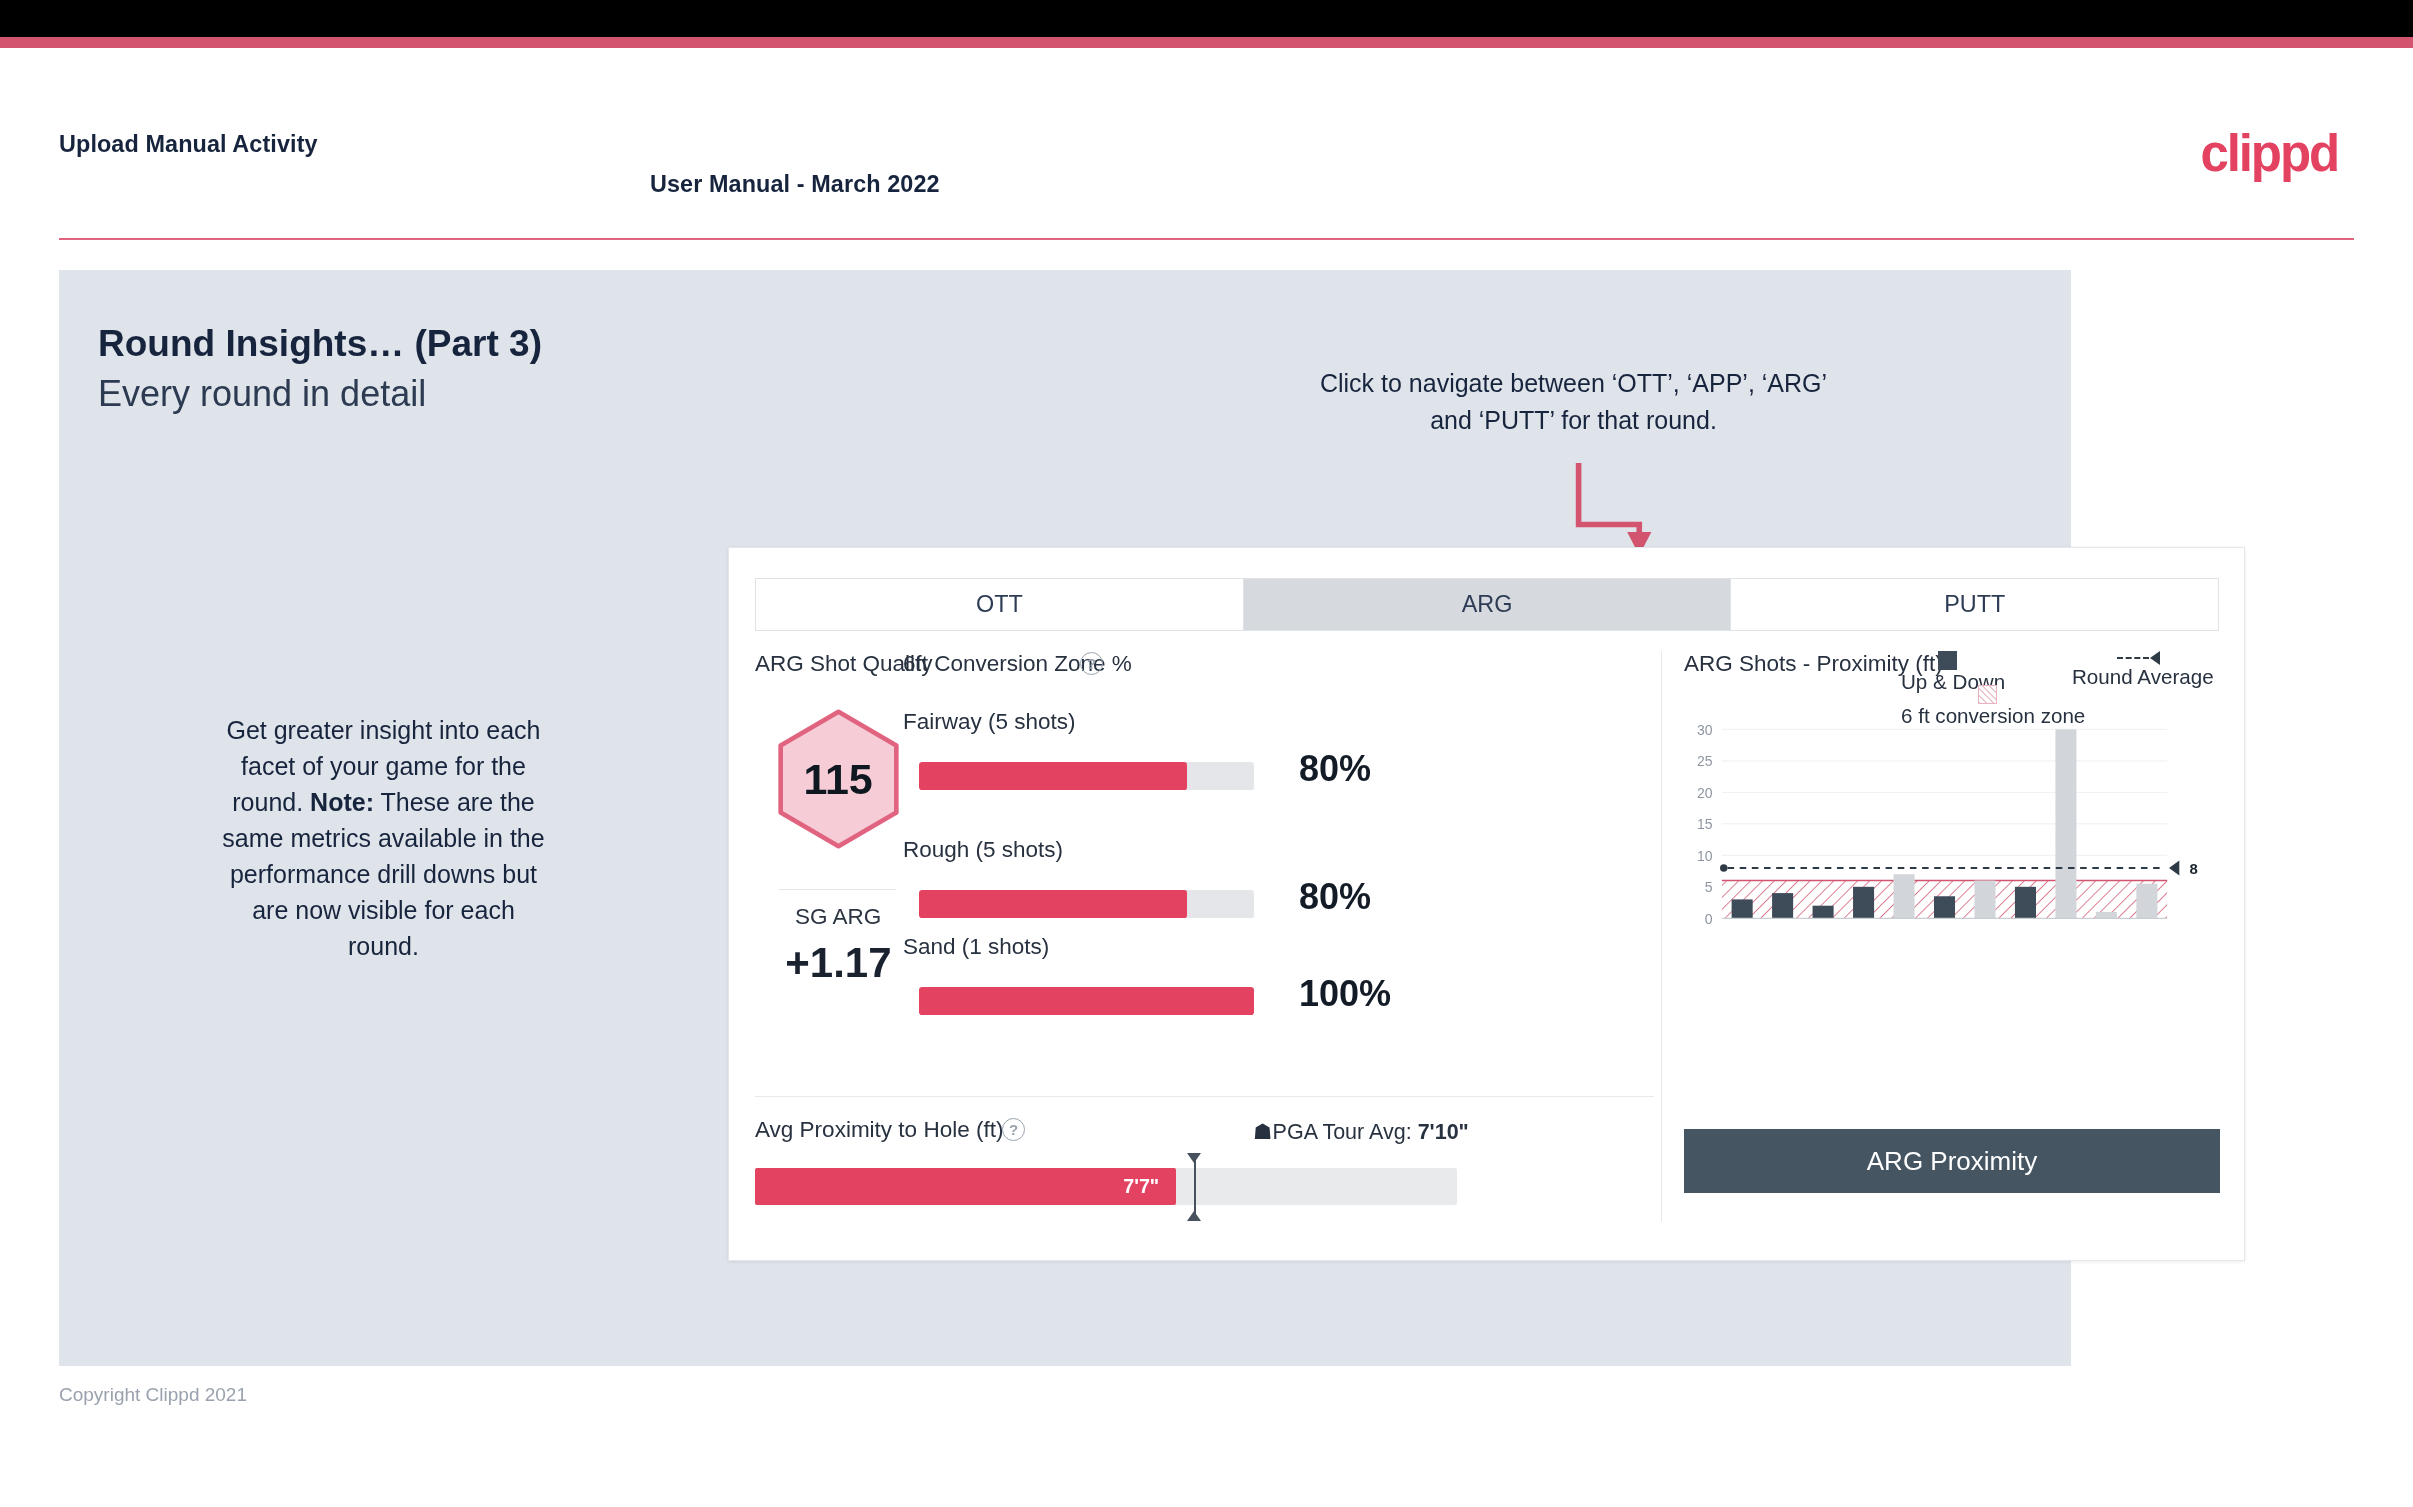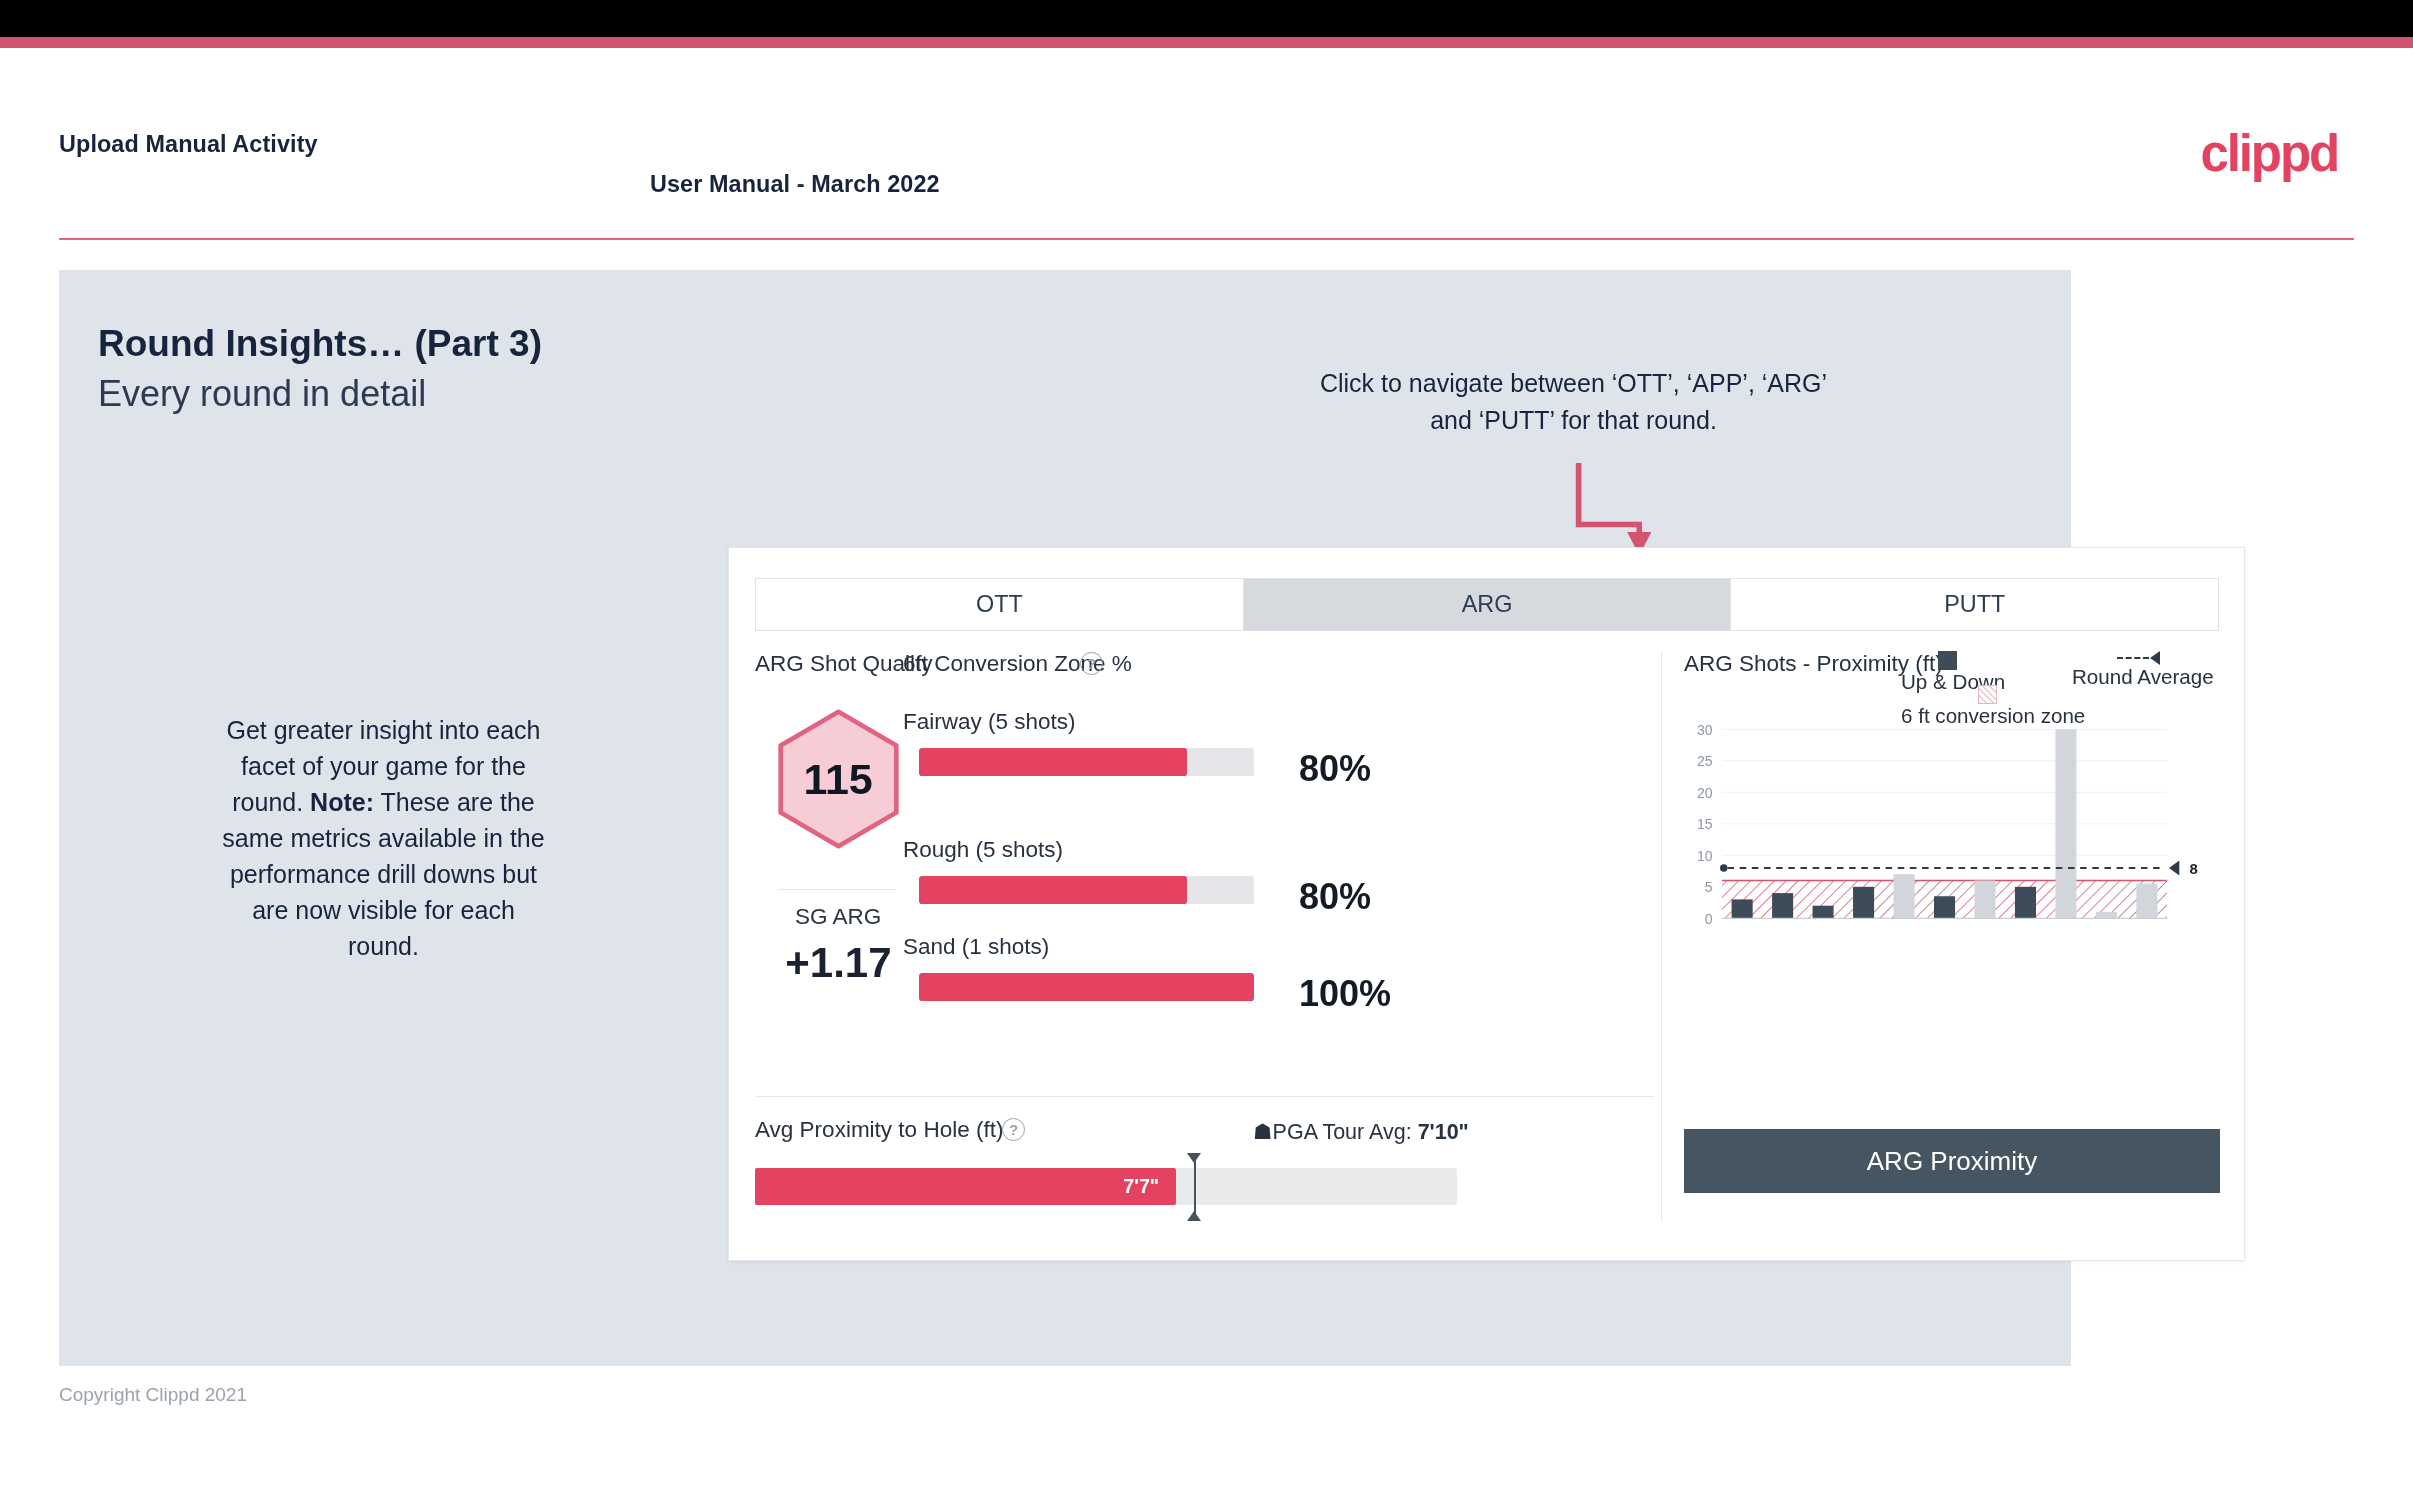--- a/index.html
+++ b/index.html
@@ -124,21 +124,21 @@
     position: absolute; left: 20.6px; top: 253px; width: 125px; text-align: center;
     font-size: 22.5px; color: #2b3440;
   }
   .sg-val {
     position: absolute; left: 9.4px; top: 288px; width: 148px; text-align: center;
     font-size: 42px; font-weight: 700; color: #1a2230;
   }
 
   .conv-row { position: absolute; left: 148px; width: 684px; }
   .conv-name { font-size: 22.5px; color: #27313f; margin-bottom: 13px; }
-  .conv-line { display: flex; align-items: flex-start; padding-left: 16px; }
+  .conv-line { display: flex; align-items: flex-end; padding-left: 16px; }
   .conv-track {
     width: 335px; height: 28px; background: #e4e6e9; border-radius: 2.8px; overflow: hidden;
   }
   .conv-fill { height: 28px; background: #e34360; border-radius: 2.8px; }
   .conv-pct {
     margin-left: 45px; font-size: 36px; font-weight: 700; color: #131b26;
   }
 
   .lp-sep { position: absolute; left: 26px; top: 548px; width: 899px; height: 0.9px; background: #e6e9ee; }
 

